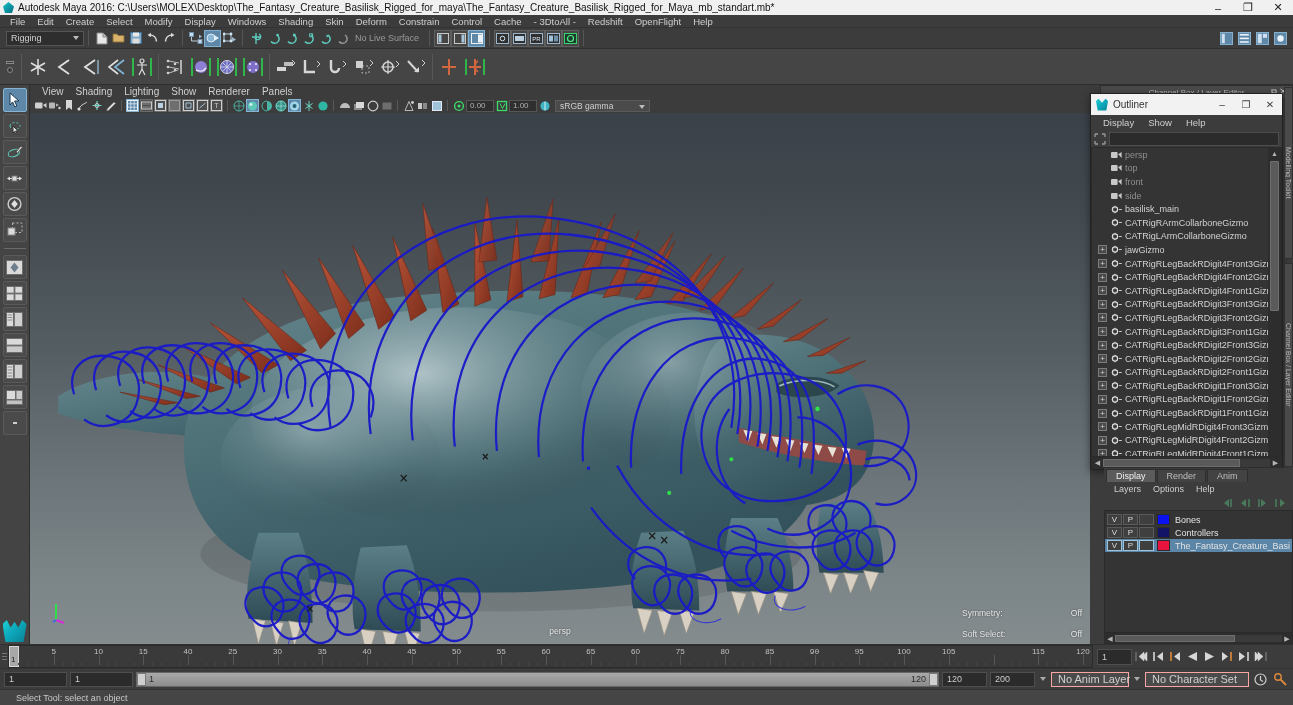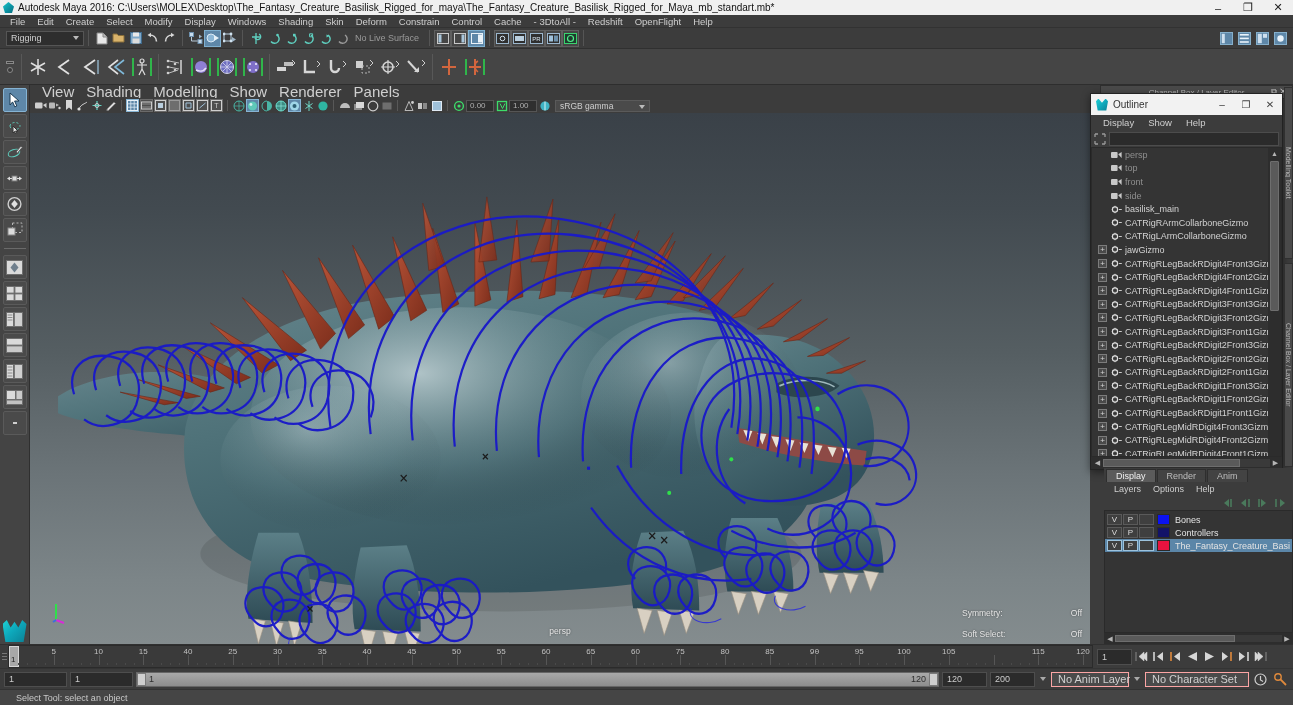--- a/index.html
+++ b/index.html
@@ -96,21 +96,21 @@
     background:linear-gradient(135deg,#1fd0d4 0%, #0da8bb 45%, #0b7f93 100%);
     clip-path:polygon(0 18%,18% 0,34% 34%,50% 8%,66% 34%,82% 0,100% 18%,88% 100%,12% 100%);
   }
 
   
   .center{ flex:1 1 auto; display:flex; flex-direction:column; min-width:0; }
   .vp-menubar{
     height:13px; flex:0 0 13px; background:#3c3c3c; display:flex; align-items:center;
     padding-left:6px;
   }
-  .vp-menubar .mi{ padding:0 6px; font-size:15px; color:#cfcfcf; line-height:13px;}
+  .vp-menubar .mi{ padding:0 6px; font-size:10px; color:#cfcfcf; line-height:13px;}
   .vp-toolbar{
     height:15px; flex:0 0 15px; background:#3c3c3c; display:flex; align-items:center;
     padding-left:4px; gap:1px;
   }
   .vp-toolbar .vi{ width:13px;height:13px;flex:0 0 13px;display:flex;align-items:center;justify-content:center;}
   .vp-toolbar .vi.box{border:1px solid #6a6a6a;background:#4e4e4e;}
   .vp-toolbar .vi.act{background:#5e87a8;border:1px solid #86b4d4;}
   .vp-toolbar .vsep{width:1px;height:11px;background:#585858;margin:0 3px;flex:0 0 1px;}
   .vp-toolbar .numfld{
     width:28px;height:12px;background:#2f2f2f;border:1px solid #555;color:#b0b0b0;
@@ -735,21 +735,21 @@
           </svg>
       </div>
       <div class="spacer"></div>
       <div class="maya-logo"></div>
     </div>
 
     <div class="center">
       <div class="vp-menubar" id="vpmenu">
           <div class="mi">View</div>
           <div class="mi">Shading</div>
-          <div class="mi">Modelling</div>
+          <div class="mi">Lighting</div>
           <div class="mi">Show</div>
           <div class="mi">Renderer</div>
           <div class="mi">Panels</div>
         </div>
 
       <div class="vp-toolbar">
         <div class="vi">
           <svg width="12" height="9" viewBox="0 0 12 9">
               <rect x="0" y="1.5" width="7.5" height="6" rx="1" fill="#cfcfcf"></rect>
               <path d="M8 4l3.5-2v5z" fill="#cfcfcf"></path>

